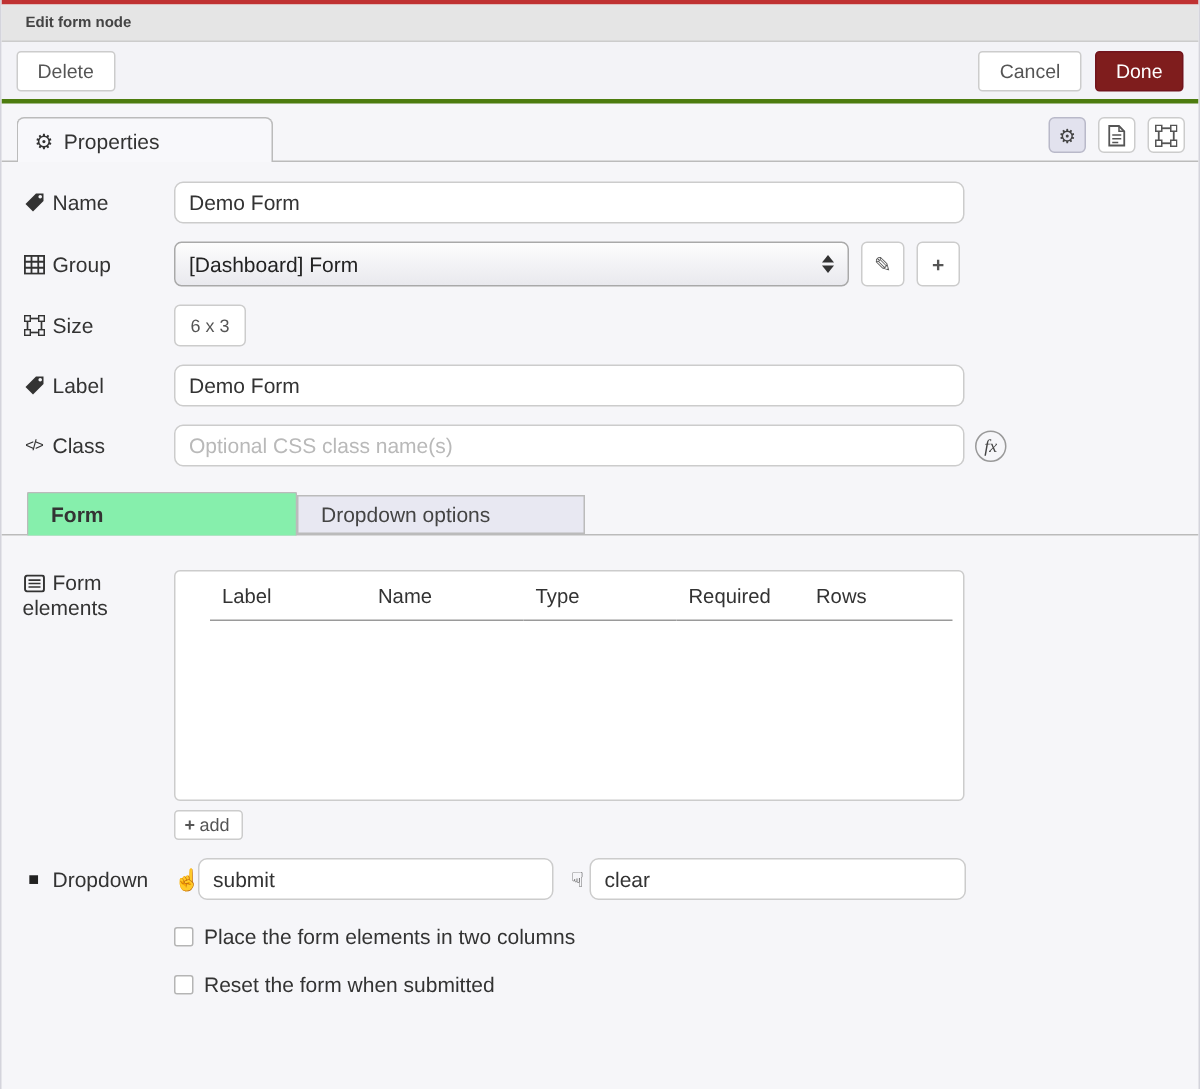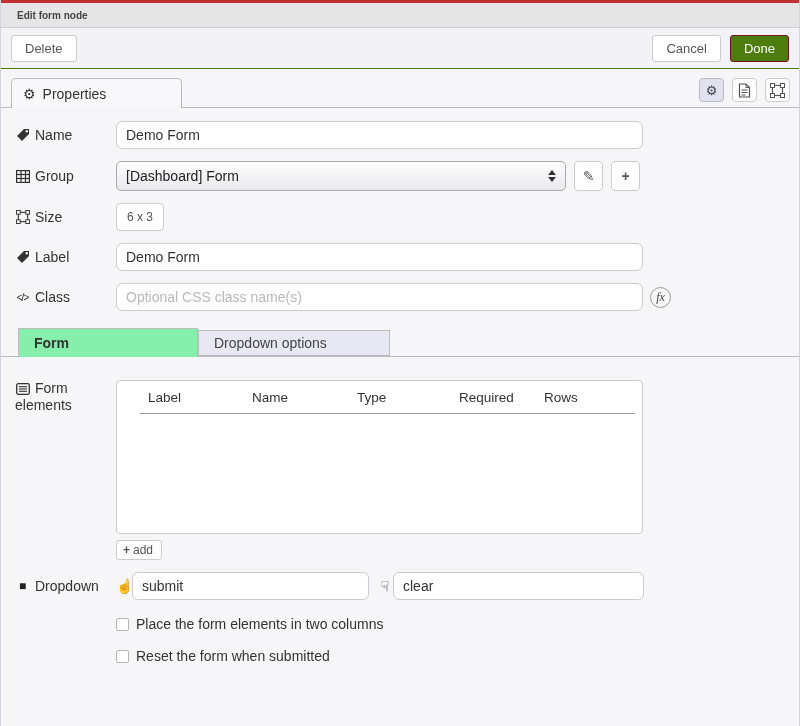--- a/index.html
+++ b/index.html
@@ -14,31 +14,31 @@
   }
   .top-strip { height:3px; background:#c03232; }
   .tray-header {
     background:#e5e5e5;
     border-bottom:1px solid #ccc;
     padding:7px 16px 6px 16px;
     font-size:10px; font-weight:bold; color:#444;
   }
   .tray-toolbar {
     background:#f3f3f7;
-    border-bottom:1px solid #4d7c0f;
+    border-bottom:3px solid #4d7c0f;
     display:flex; justify-content:space-between; align-items:center;
     padding:7px 10px 7px 10px; height:41px;
   }
   .btn {
     background:#fff; border:1px solid #ccc; border-radius:3px;
     font-size:13px; color:#555; padding:5px 13px; cursor:pointer;
     font-family:"Liberation Sans", sans-serif;
   }
   .btn-done {
-    background:#4d7c0f; border-color:#72141d; color:#fff; margin-left:9px;
+    background:#7f1d1d; border-color:#72141d; color:#fff; margin-left:9px;
   }
   .toolbar-right { display:flex; align-items:center; }
 
   
   .prop-tabbar { position:relative; height:35px; border-bottom:1px solid #bbb; margin-top:4px; }
   .prop-tab {
     position:absolute; left:10px; bottom:-1px; width:171px; height:30px;
     background:#f8f8fb; border:1px solid #bbb; border-bottom:none;
     border-radius:5px 5px 0 0;
     display:flex; align-items:center; gap:7px; padding-left:11px;

